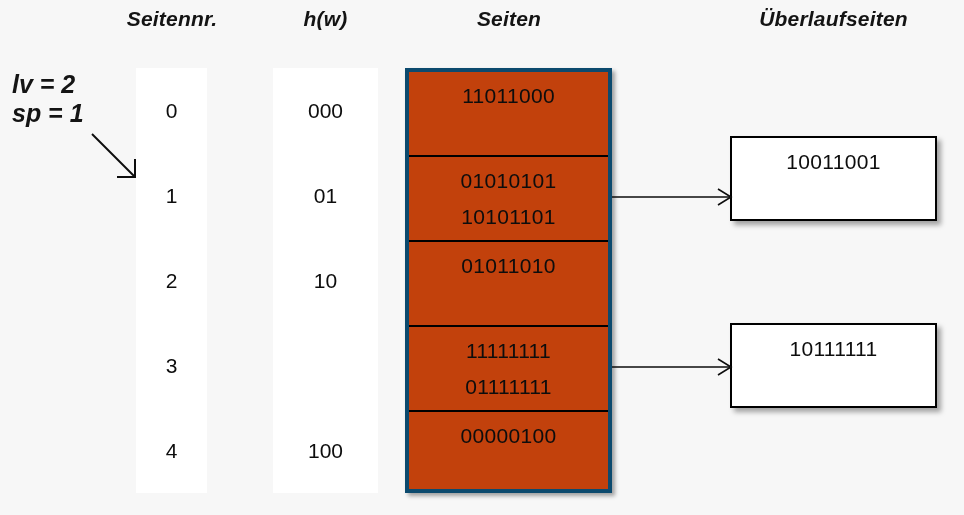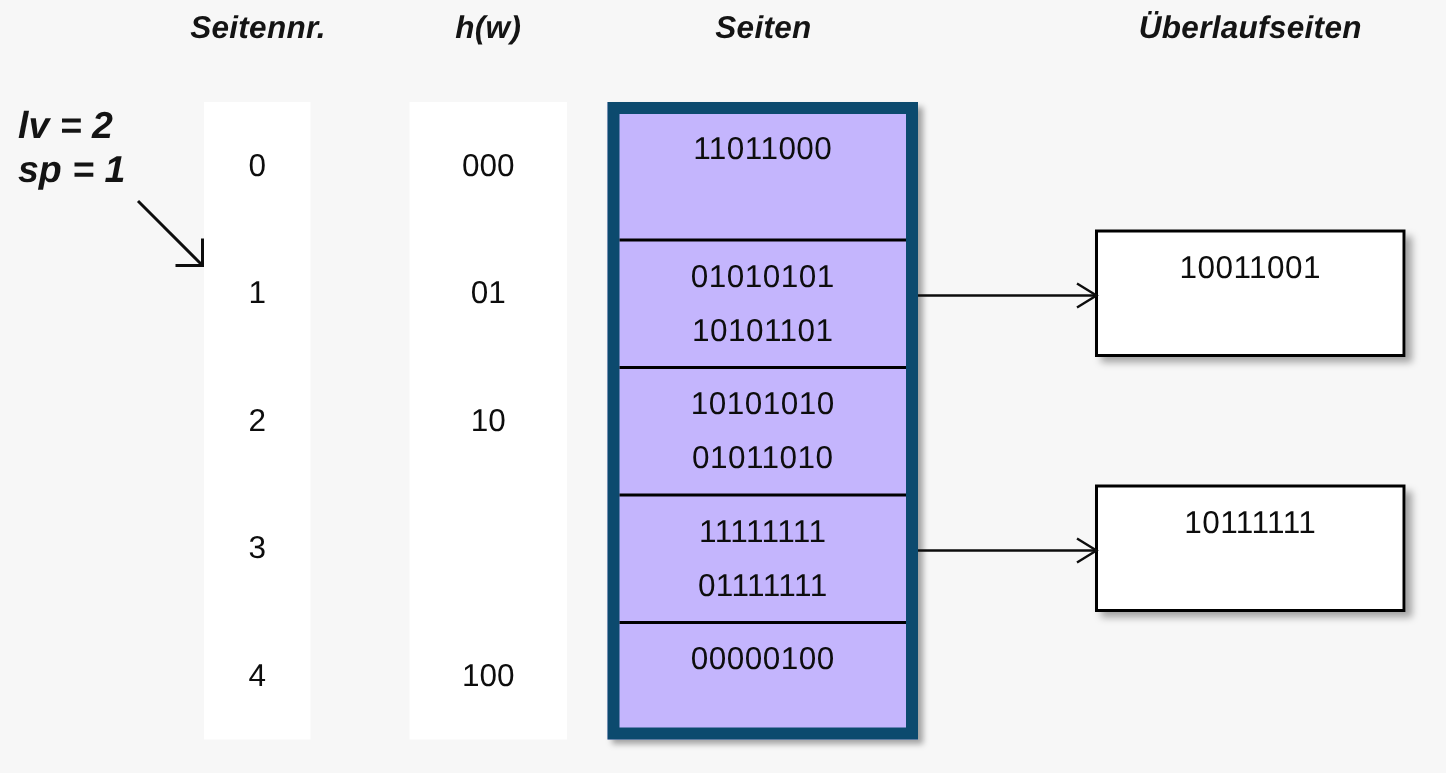--- a/index.html
+++ b/index.html
@@ -81,22 +81,22 @@
     color: #0d0d0d;
   }
 
   
   #seiten-table {
     position: absolute;
     left: 405px;
     top: 68px;
     width: 207px;
     height: 425px;
-    background: #c4b5fd;
-    border: 8px solid #0c4a6e;
+    background: #c2410c;
+    border: 4px solid #0c4a6e;
     box-sizing: border-box;
     box-shadow: 3px 3px 4px rgba(0,0,0,0.35);
   }
   .seiten-row {
     position: absolute;
     left: 0;
     width: 100%;
     height: 85px;
     box-sizing: border-box;
     border-bottom: 2px solid #000000;
@@ -184,35 +184,34 @@
   <div id="seiten-table">
       <div class="seiten-row" style="top: 0px;">
         <span class="slot">11011000</span>
         <span class="slot empty">&nbsp;</span>
       </div>
       <div class="seiten-row" style="top: 85px;">
         <span class="slot">01010101</span>
         <span class="slot">10101101</span>
       </div>
       <div class="seiten-row" style="top: 170px;">
-        <span class="slot">10101010</span>
         <span class="slot">01011010</span>
       </div>
       <div class="seiten-row" style="top: 255px;">
         <span class="slot">11111111</span>
         <span class="slot">01111111</span>
       </div>
       <div class="seiten-row last" style="top: 340px;">
         <span class="slot">00000100</span>
         <span class="slot empty">&nbsp;</span>
       </div>
     </div>
 
   <div id="overflow-layer">
-      <div class="overflow-box" style="top: 153px;">
+      <div class="overflow-box" style="top: 136px;">
         <span class="slot">10011001</span>
       </div>
       <svg class="connector" viewBox="0 0 124 22" style="top: 186px;">
         <line x1="2" y1="11" x2="120" y2="11" stroke="#0d0d0d" stroke-width="1.6"></line>
         <polyline points="108,3 121,11 108,19" fill="none" stroke="#0d0d0d" stroke-width="1.6"></polyline>
       </svg>
       <div class="overflow-box" style="top: 323px; text-align: center;">
         <span class="slot">10111111</span>
       </div>
       <svg class="connector" viewBox="0 0 124 22" style="top: 356px;">

